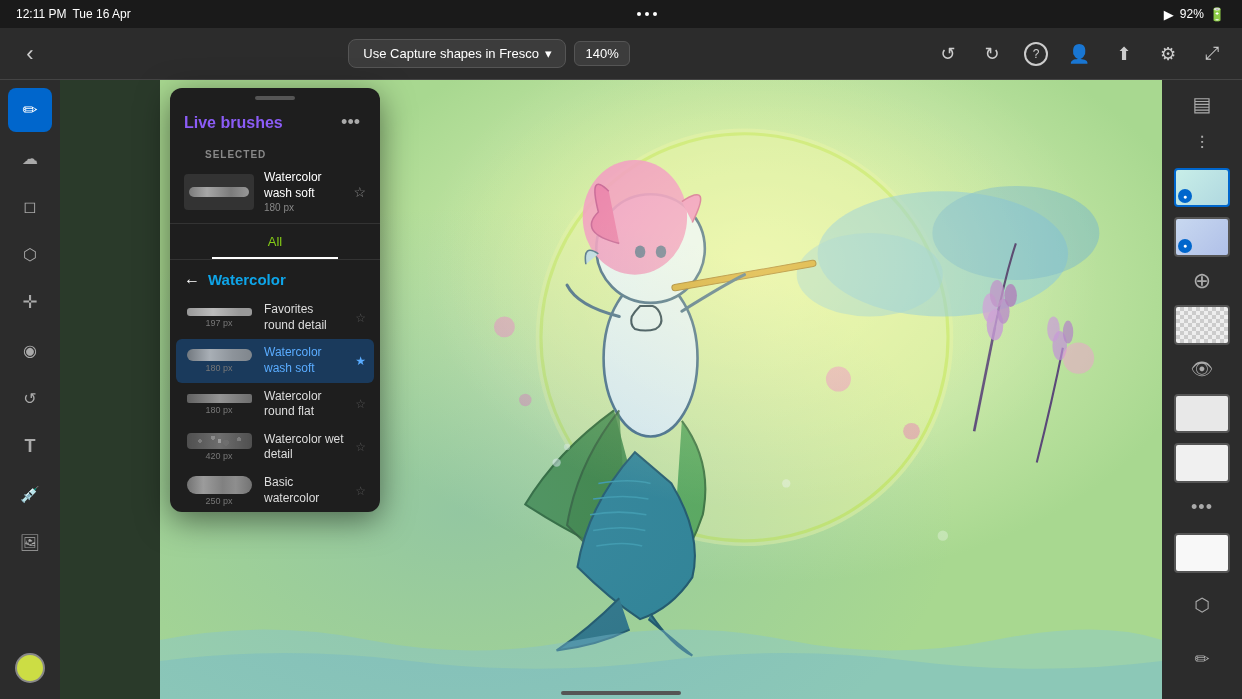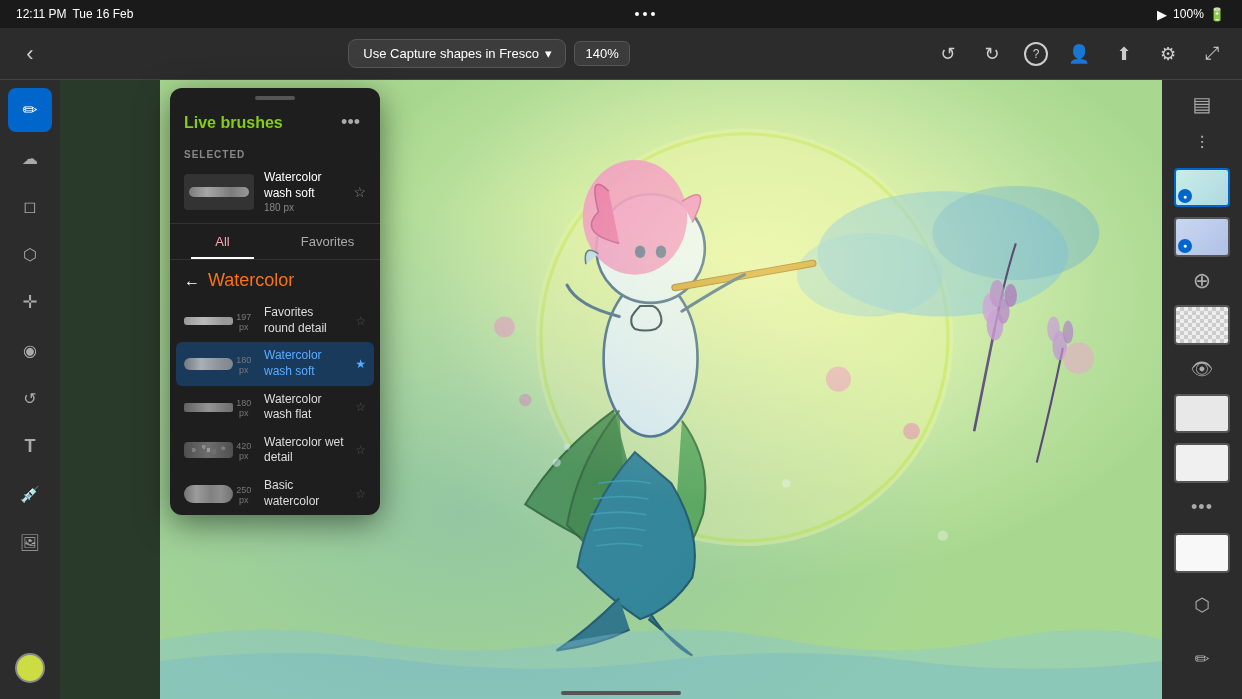--- a/index.html
+++ b/index.html
@@ -206,37 +206,38 @@
     }
     .panel-header {
       display: flex;
       align-items: center;
       justify-content: space-between;
       padding: 6px 14px 10px;
     }
     .panel-title {
       font-size: 16px;
       font-weight: 600;
-      color: #84cc16;
+      color: #8b5cf6;
     }
     .panel-more-btn {
       background: none;
       border: none;
       color: #aaa;
       font-size: 18px;
       cursor: pointer;
       padding: 2px 6px;
     }
     .panel-section-label {
       font-size: 10px;
       font-weight: 600;
       color: #888;
       letter-spacing: 1px;
       padding: 4px 14px 4px;
       text-transform: uppercase;
+      margin-left: 21px;
     }
 
     
     .selected-brush-item {
       display: flex;
       align-items: center;
       padding: 6px 14px 10px;
       gap: 10px;
     }
     .brush-preview-selected {
@@ -287,21 +288,21 @@
       padding: 10px 0;
       text-align: center;
       font-size: 13px;
       color: #aaa;
       cursor: pointer;
       background: none;
       border: none;
       position: relative;
     }
     .panel-tab.active {
-      color: #fca5a5;
+      color: #84cc16;
       font-weight: 500;
     }
     .panel-tab.active::after {
       content: '';
       position: absolute;
       bottom: 0; left: 20%; right: 20%;
       height: 2px;
       background: #fff;
     }
 
@@ -313,23 +314,23 @@
       gap: 8px;
     }
     .back-arrow-btn {
       background: none;
       border: none;
       color: #fff;
       font-size: 16px;
       cursor: pointer;
     }
     .category-name {
-      font-size: 18px;
-      color: #f97316;
-      font-weight: 400;
+      font-size: 15px;
+      color: #0ea5e9;
+      font-weight: 700;
     }
 
     
     .brush-list {
       overflow-y: auto;
       max-height: 310px;
     }
     .brush-item {
       display: flex;
       align-items: center;
@@ -340,23 +341,22 @@
     .brush-item.selected-item {
       background: #1a3a5c;
       border-radius: 6px;
       margin: 0 6px;
       padding: 6px 8px;
     }
     .brush-preview {
       width: 70px;
       flex-shrink: 0;
       display: flex;
-      flex-direction: row;
-      align-items: center;
-      text-align: center;
+      flex-direction: column;
+      align-items: center;
     }
     .brush-stroke {
       width: 65px; height: 14px;
       border-radius: 4px;
     }
     .brush-size-label {
       font-size: 9px;
       color: #777;
       margin-top: 2px;
     }
@@ -445,30 +445,30 @@
       border-radius: 2px;
       z-index: 200;
     }
   </style>
 </head>
 <body>
 
 <div id="status-bar">
   <div class="status-left">
     <span>12:11 PM</span>
-    <span>Tue 16 Feb</span>
+    <span>Tue 16 Apr</span>
   </div>
   <div class="status-center">
     <div class="status-dot"></div>
     <div class="status-dot"></div>
     <div class="status-dot"></div>
   </div>
   <div class="status-right">
     <span style="font-size:13px;">▶</span>
-    <span>100%</span>
+    <span>92%</span>
     <span style="font-size:13px;">🔋</span>
   </div>
 </div>
 
 <div id="top-toolbar">
   <div class="toolbar-left">
     <button class="tb-btn">
       <span style="font-size:22px; color:#ccc;">‹</span>
     </button>
   </div>
@@ -699,23 +699,20 @@
       <div class="selected-brush-name">Watercolor wash soft</div>
       <div class="selected-brush-size">180 px</div>
     </div>
     <button class="star-btn">☆</button>
   </div>
 
   <div class="panel-tabs">
     <button class="panel-tab active">
       <span>All</span>
     </button>
-    <button class="panel-tab">
-      <span>Favorites</span>
-    </button>
   </div>
 
   <div class="category-header">
     <button class="back-arrow-btn">←</button>
     <span class="category-name">Watercolor</span>
   </div>
 
   <div class="brush-list">
 
     <div class="brush-item">
@@ -734,21 +731,21 @@
       </div>
       <span class="brush-name">Watercolor wash soft</span>
       <button class="brush-star" style="color:#5aacff;">★</button>
     </div>
 
     <div class="brush-item">
       <div class="brush-preview">
         <div class="brush-stroke stroke-wash-flat"></div>
         <div class="brush-size-label">180 px</div>
       </div>
-      <span class="brush-name">Watercolor wash flat</span>
+      <span class="brush-name">Watercolor round flat</span>
       <button class="brush-star">☆</button>
     </div>
 
     <div class="brush-item">
       <div class="brush-preview">
         <div class="brush-stroke stroke-wet-spatter"></div>
         <div class="brush-size-label">420 px</div>
       </div>
       <span class="brush-name">Watercolor wet detail</span>
       <button class="brush-star">☆</button>

